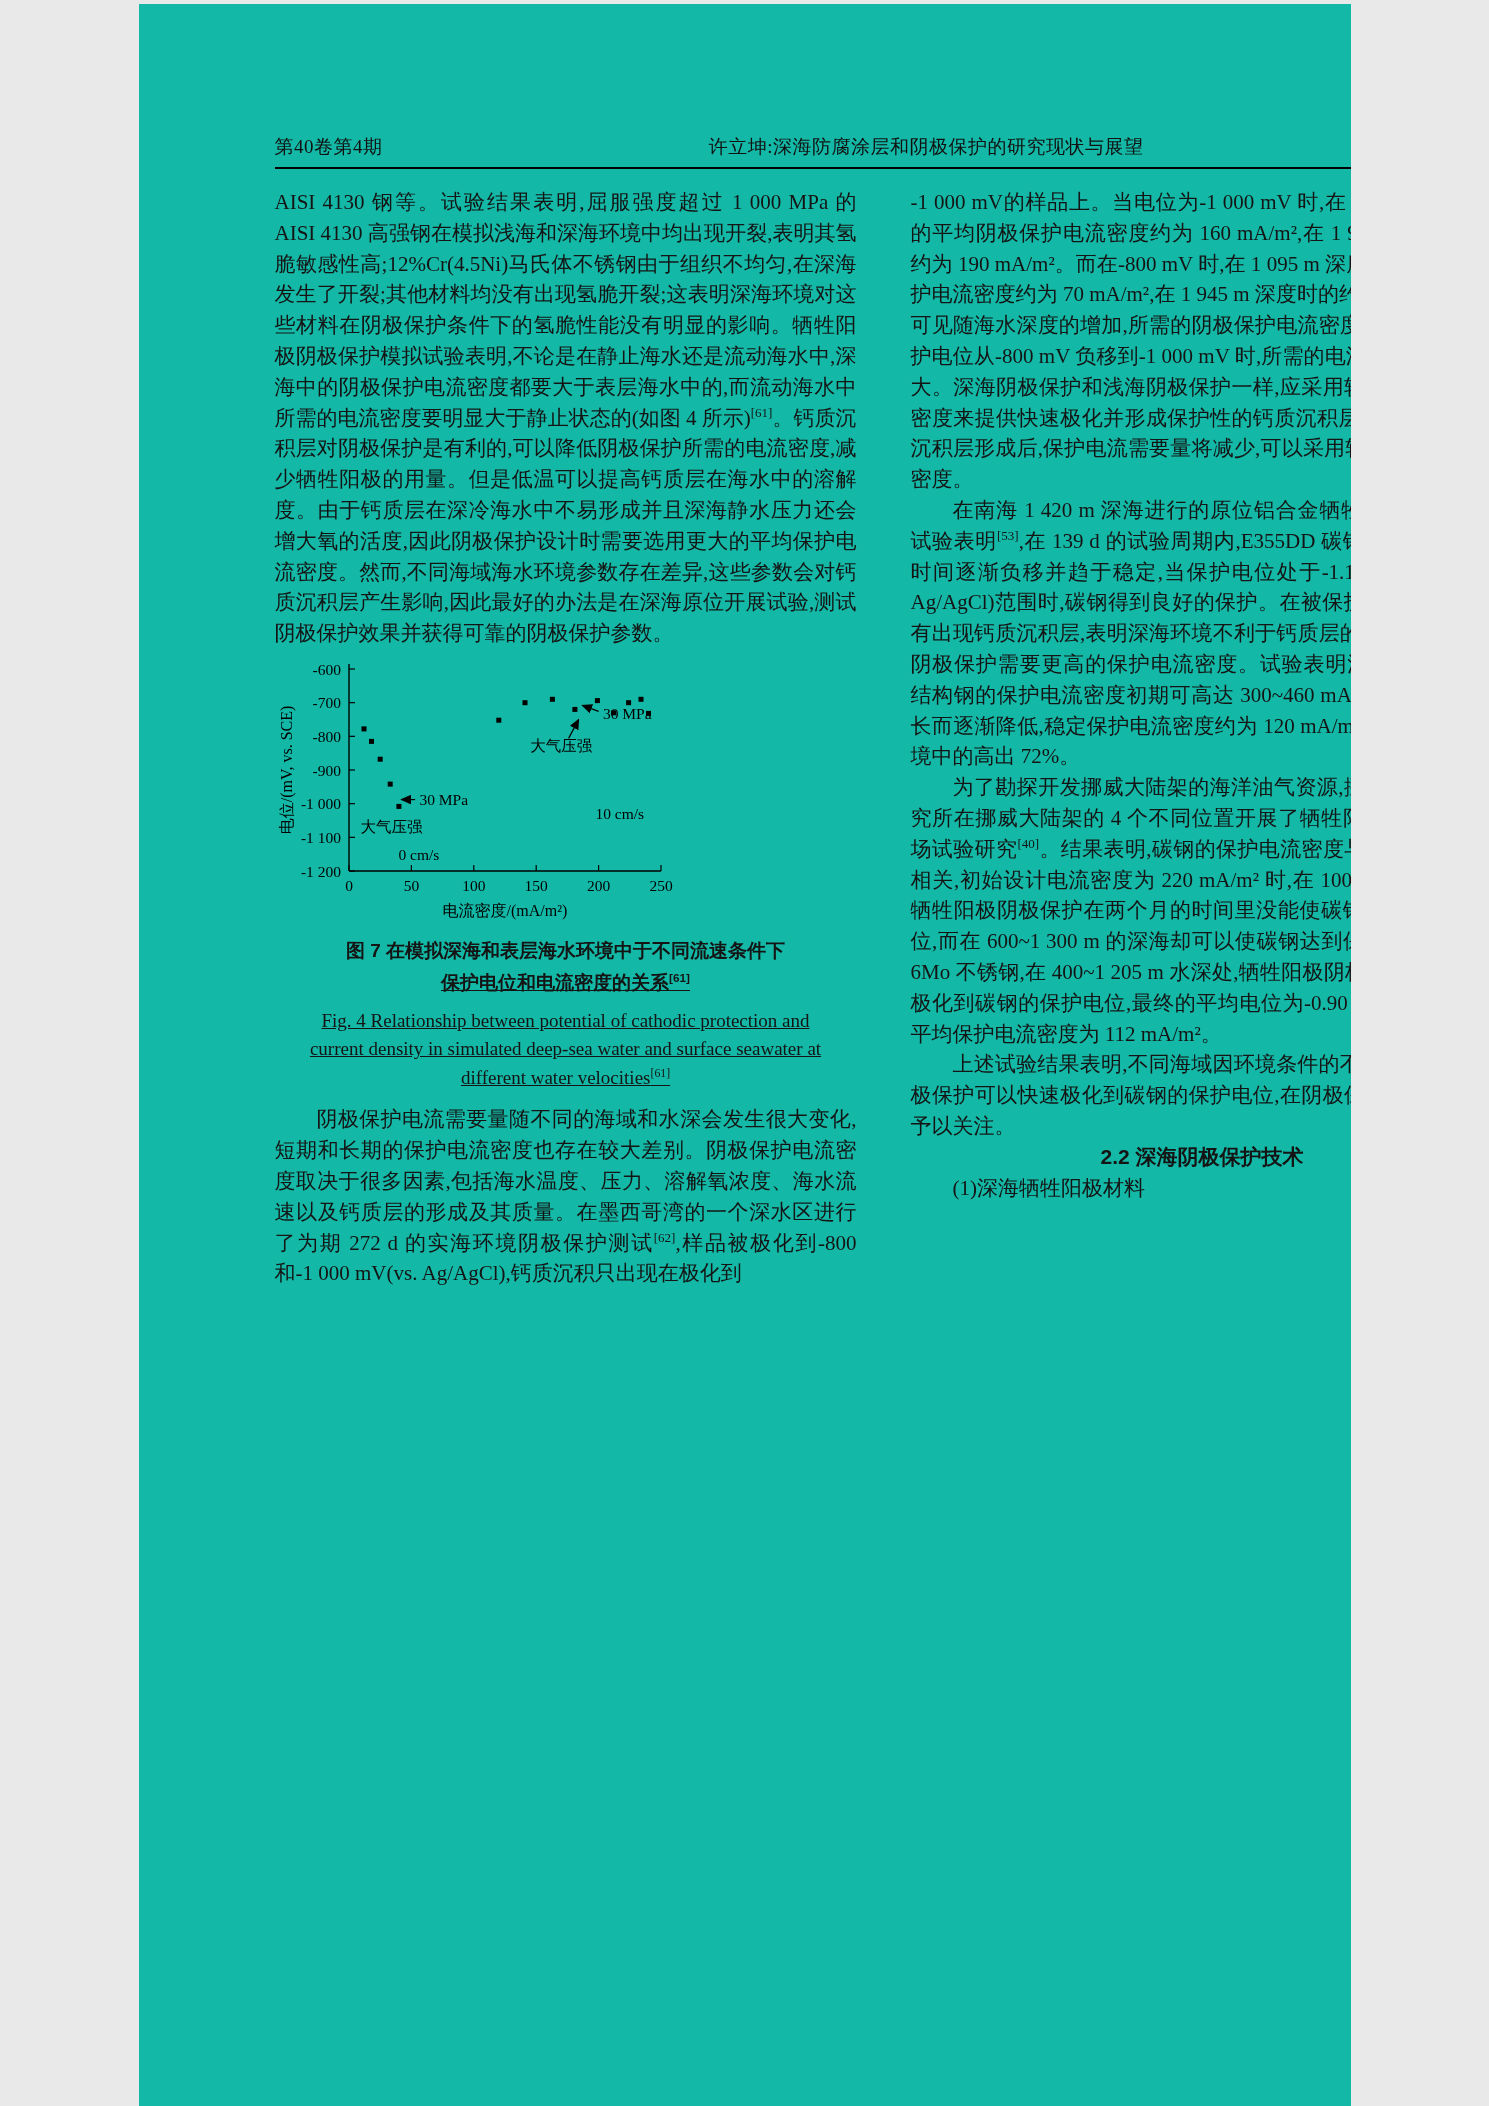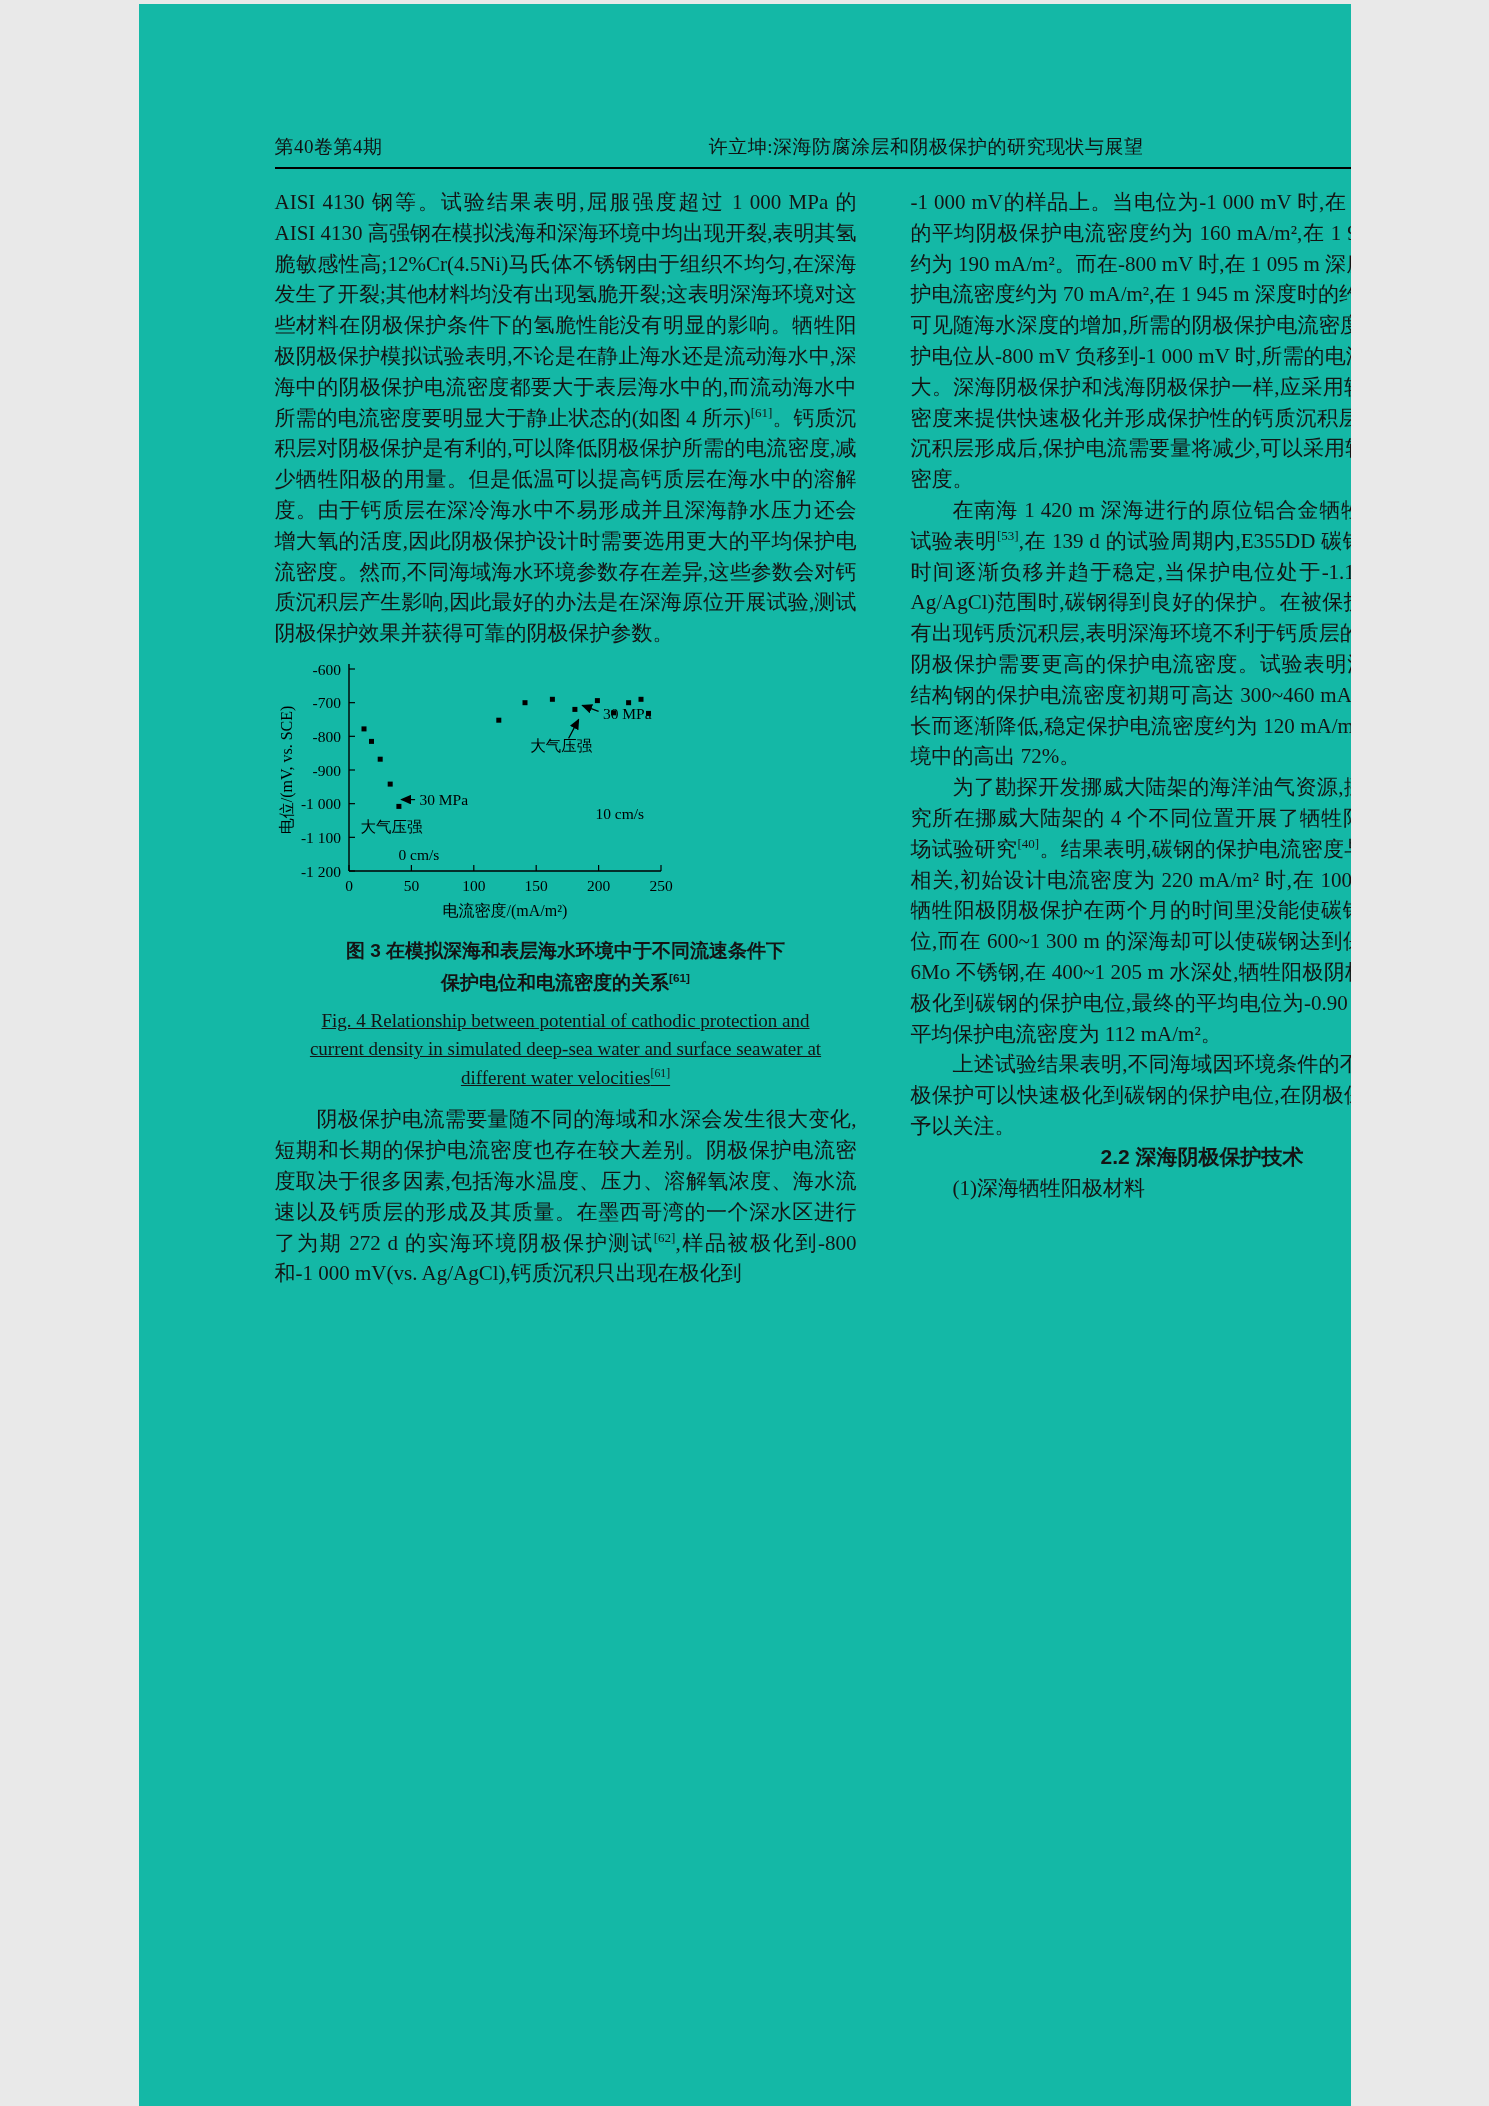--- a/index.html
+++ b/index.html
@@ -98,22 +98,22 @@
           <text x="168.8" y="146.1" text-anchor="middle" font-size="15.5">30 MPa</text>
           <line x1="140.1" y1="140.6" x2="126.4" y2="140.6" stroke="#000" stroke-width="1.2" marker-end="url(#arr)"></line>
           <text x="116.4" y="173.1" text-anchor="middle" font-size="15.5">大气压强</text>
           <text x="143.9" y="201.3" text-anchor="middle" font-size="15.5">0 cm/s</text>
           <text x="352.3" y="59.9" text-anchor="middle" font-size="15.5">30 MPa</text>
           <line x1="323.6" y1="52.4" x2="307.4" y2="46.4" stroke="#000" stroke-width="1.2" marker-end="url(#arr)"></line>
           <text x="286.2" y="91.6" text-anchor="middle" font-size="15.5">大气压强</text>
           <line x1="293.6" y1="79.4" x2="303.6" y2="60.5" stroke="#000" stroke-width="1.2" marker-end="url(#arr)"></line>
           <text x="344.8" y="160.3" text-anchor="middle" font-size="15.5">10 cm/s</text>
         </svg>
-      <div class="cap-zh">图 3  在模拟深海和表层海水环境中于不同流速条件下</div>
-      <div class="cap-zh" style="margin-top:0;">保护电位和电流密度的关系<sup>[61]</sup></div>
+      <div class="cap-zh">图 7  在模拟深海和表层海水环境中于不同流速条件下</div>
+      <div class="cap-zh" style="margin-top:0;text-decoration:underline;">保护电位和电流密度的关系<sup>[61]</sup></div>
       <div class="cap-en">Fig. 4  Relationship between potential of cathodic protection and current density in simulated deep-sea water and surface seawater at different water velocities<sup>[61]</sup></div>
     </div>
 
     <p class="indent">阴极保护电流需要量随不同的海域和水深会发生很大变化,短期和长期的保护电流密度也存在较大差别。阴极保护电流密度取决于很多因素,包括海水温度、压力、溶解氧浓度、海水流速以及钙质层的形成及其质量。在墨西哥湾的一个深水区进行了为期 272 d 的实海环境阴极保护测试<sup>[62]</sup>,样品被极化到-800 和-1 000 mV(vs. Ag/AgCl),钙质沉积只出现在极化到</p>
   </div>
 
   <div class="col col-right">
     <p>-1 000 mV的样品上。当电位为-1 000 mV 时,在 1 095 m 深水中的平均阴极保护电流密度约为 160 mA/m²,在 1 945 m 深度下的约为 190 mA/m²。而在-800 mV 时,在 1 095 m 深度的平均阴极保护电流密度约为 70 mA/m²,在 1 945 m 深度时的约为 80 mA/m²。可见随海水深度的增加,所需的阴极保护电流密度也增大,且当保护电位从-800 mV 负移到-1 000 mV 时,所需的电流密度会显著增大。深海阴极保护和浅海阴极保护一样,应采用较高的初始电流密度来提供快速极化并形成保护性的钙质沉积层,当完整的钙质沉积层形成后,保护电流需要量将减少,可以采用较低的维持电流密度。</p>
     <p class="indent">在南海 1 420 m 深海进行的原位铝合金牺牲阳极阴极保护试验表明<sup>[53]</sup>,在 139 d 的试验周期内,E355DD 碳钢的保护电位随时间逐渐负移并趋于稳定,当保护电位处于-1.116~-1.027 V(vs. Ag/AgCl)范围时,碳钢得到良好的保护。在被保护的碳钢表面没有出现钙质沉积层,表明深海环境不利于钙质层的形成,导致深海阴极保护需要更高的保护电流密度。试验表明深海中 E355DD 结构钢的保护电流密度初期可高达 300~460 mA/m²,但随时间延长而逐渐降低,稳定保护电流密度约为 120 mA/m²,比表层海水环境中的高出 72%。</p>
     <p class="indent">为了勘探开发挪威大陆架的海洋油气资源,挪威海洋技术研究所在挪威大陆架的 4 个不同位置开展了牺牲阳极阴极保护现场试验研究<sup>[40]</sup>。结果表明,碳钢的保护电流密度与海水深度密切相关,初始设计电流密度为 220 mA/m² 时,在 100~200 m 水深处,牺牲阳极阴极保护在两个月的时间里没能使碳钢极化到保护电位,而在 600~1 300 m 的深海却可以使碳钢达到保护电位。对于 6Mo 不锈钢,在 400~1 205 m 水深处,牺牲阳极阴极保护可以快速极化到碳钢的保护电位,最终的平均电位为-0.90 V(vs. Ag/AgCl),平均保护电流密度为 112 mA/m²。</p>

